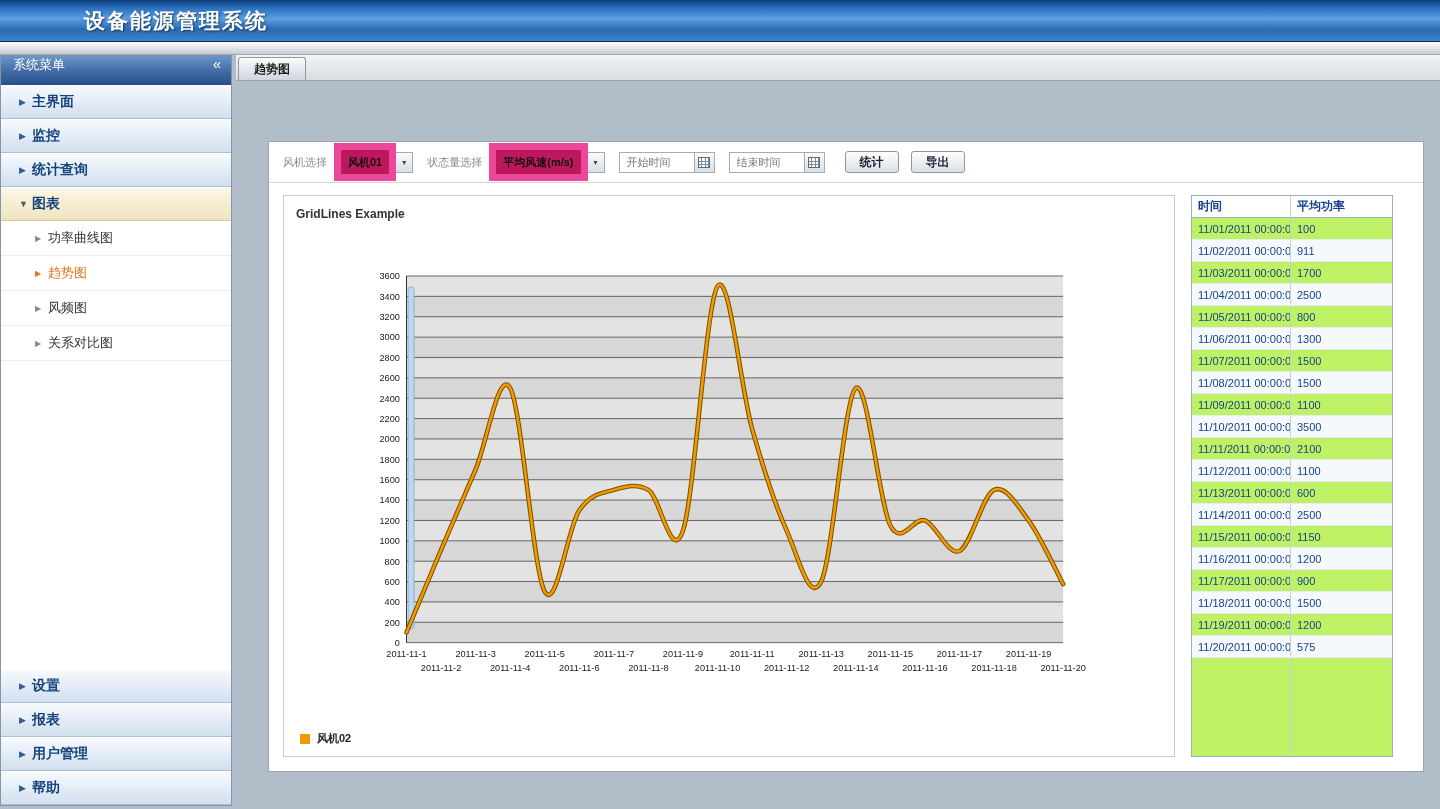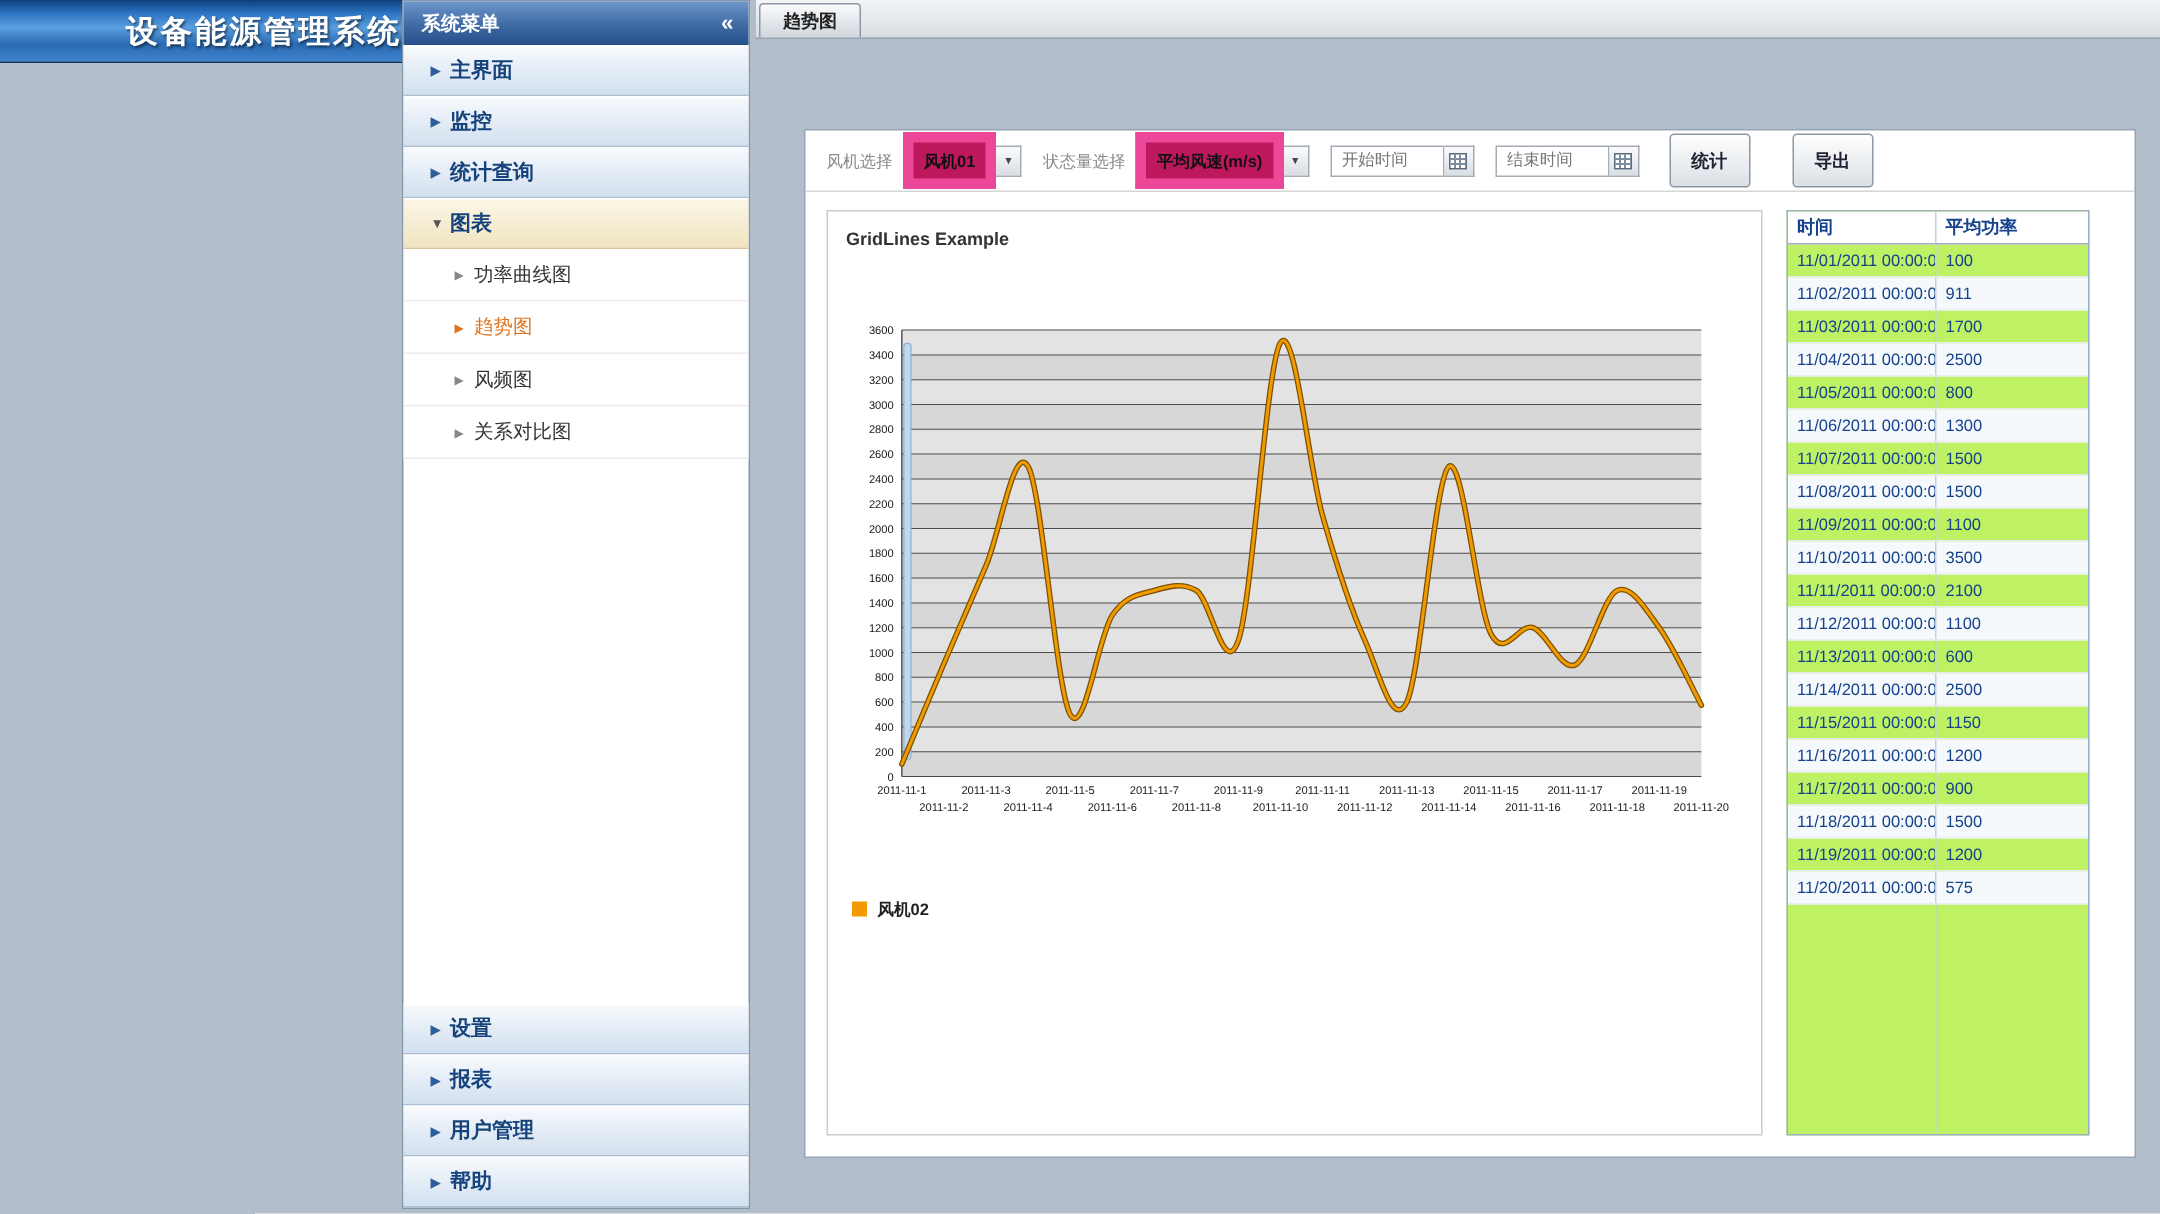--- a/index.html
+++ b/index.html
@@ -1,36 +1,36 @@
 <!DOCTYPE html>
 <html><head>
 <meta charset="utf-8">
 <style>
   * { margin:0; padding:0; box-sizing:border-box; }
   html,body { width:1440px; height:809px; overflow:hidden; }
   body { font-family:"Liberation Sans","DejaVu Sans",sans-serif; background:#b1bec9; }
 
-  .page { display:flex; height:100%; }
+  .page { display:flex; flex-direction:column; height:100%; }
 
   
   .app-header { height:42px; flex-shrink:0; display:flex; align-items:center; padding-left:84px;
     background:linear-gradient(180deg,#0d3e7d 0%,#2e76c3 22%,#5a9fe0 45%,#2a6ab2 72%,#3c84cd 100%);
     border-bottom:1px solid #0a2f60; }
   .app-title { color:#fff; font-size:21px; font-weight:bold; letter-spacing:2px;
     text-shadow:1px 1px 2px rgba(0,0,0,.55); }
   .sub-strip { height:13px; flex-shrink:0;
     background:linear-gradient(180deg,#fdfdfe,#c6cdd5); border-bottom:1px solid #9aa6b2; }
 
   .layout { flex:1; display:flex; min-height:0; padding-bottom:3px; }
 
   
   .sidebar { width:232px; flex-shrink:0; background:#fff; border:1px solid #8596a8;
     display:flex; flex-direction:column; }
-  .sidebar-header { height:29px; flex-shrink:0; display:flex; align-items:center;
-    padding:0 10px 0 12px; color:#fff; font-size:13px; font-weight:bold;
+  .sidebar-header { height:29px; flex-shrink:0; display:flex; align-items:flex-start;
+    padding:0 10px 0 12px; color:#fff; font-size:13px; font-weight:normal;
     background:linear-gradient(180deg,#6c95cb 0%,#3f6aa2 55%,#25508c 100%); }
   .collapse { margin-left:auto; font-size:15px; color:#fff; cursor:pointer; line-height:1; }
   .menu-group { height:34px; display:flex; align-items:center; padding-left:18px;
     background:linear-gradient(180deg,#f7fafd 0%,#e2ebf5 55%,#d2e0ef 100%);
     border-top:1px solid #fff; border-bottom:1px solid #aabfd4;
     font-size:14px; font-weight:bold; color:#16437c; cursor:pointer; }
   .menu-group .arrow { font-size:9px; color:#2d5e9a; width:13px; flex-shrink:0; }
   .menu-group.expanded { background:linear-gradient(180deg,#fbf6e6,#f0e4c0);
     border-bottom:1px solid #d8c79b; }
   .menu-group.expanded .arrow { color:#555; }
@@ -65,21 +65,21 @@
     background:linear-gradient(180deg,#fbfbfc,#d9dee4); }
   .tb-input { width:76px; height:21px; border:1px solid #a5acb5; font-size:11px;
     padding:0 7px; color:#444; font-family:inherit; }
   .tb-input::placeholder { color:#777; opacity:1; }
   .cal-btn { width:20px; height:21px; display:flex; align-items:center; justify-content:center;
     border:1px solid #a5acb5; border-left:none; cursor:pointer;
     background:linear-gradient(180deg,#fbfbfc,#d9dee4); }
   .cal-glyph { width:12px; height:11px; border:1px solid #5a6b7e; background-color:#fff;
     background-image:repeating-linear-gradient(to right,transparent 0 2.5px,#7d8da0 2.5px 3.5px),
                      repeating-linear-gradient(to bottom,transparent 0 2.5px,#7d8da0 2.5px 3.5px); }
-  .tb-btn { height:36px; padding:0 14px; margin-right:28px; border:1px solid #8d98a6;
+  .tb-btn { height:22px; padding:0 14px; margin-right:12px; border:1px solid #8d98a6;
     border-radius:3px; background:linear-gradient(180deg,#fefefe,#dbe0e6);
     font-size:12px; font-weight:bold; color:#223; cursor:pointer; font-family:inherit; }
 
   
   .body-row { flex:1; min-height:0; display:flex; padding:12px 30px 14px 14px; }
   .chart-panel { flex:1; min-width:0; border:1px solid #ccc; padding:8px 10px;
     display:flex; flex-direction:column;gap:44px; }
   .chart-title { font-size:12px; font-weight:bold; color:#333; margin:3px 0 6px 2px; }
   .chart-svg { display:block; width:100%; }
   .axis-label { font:11px "Liberation Sans","DejaVu Sans",sans-serif; fill:#1a1a1a; }

